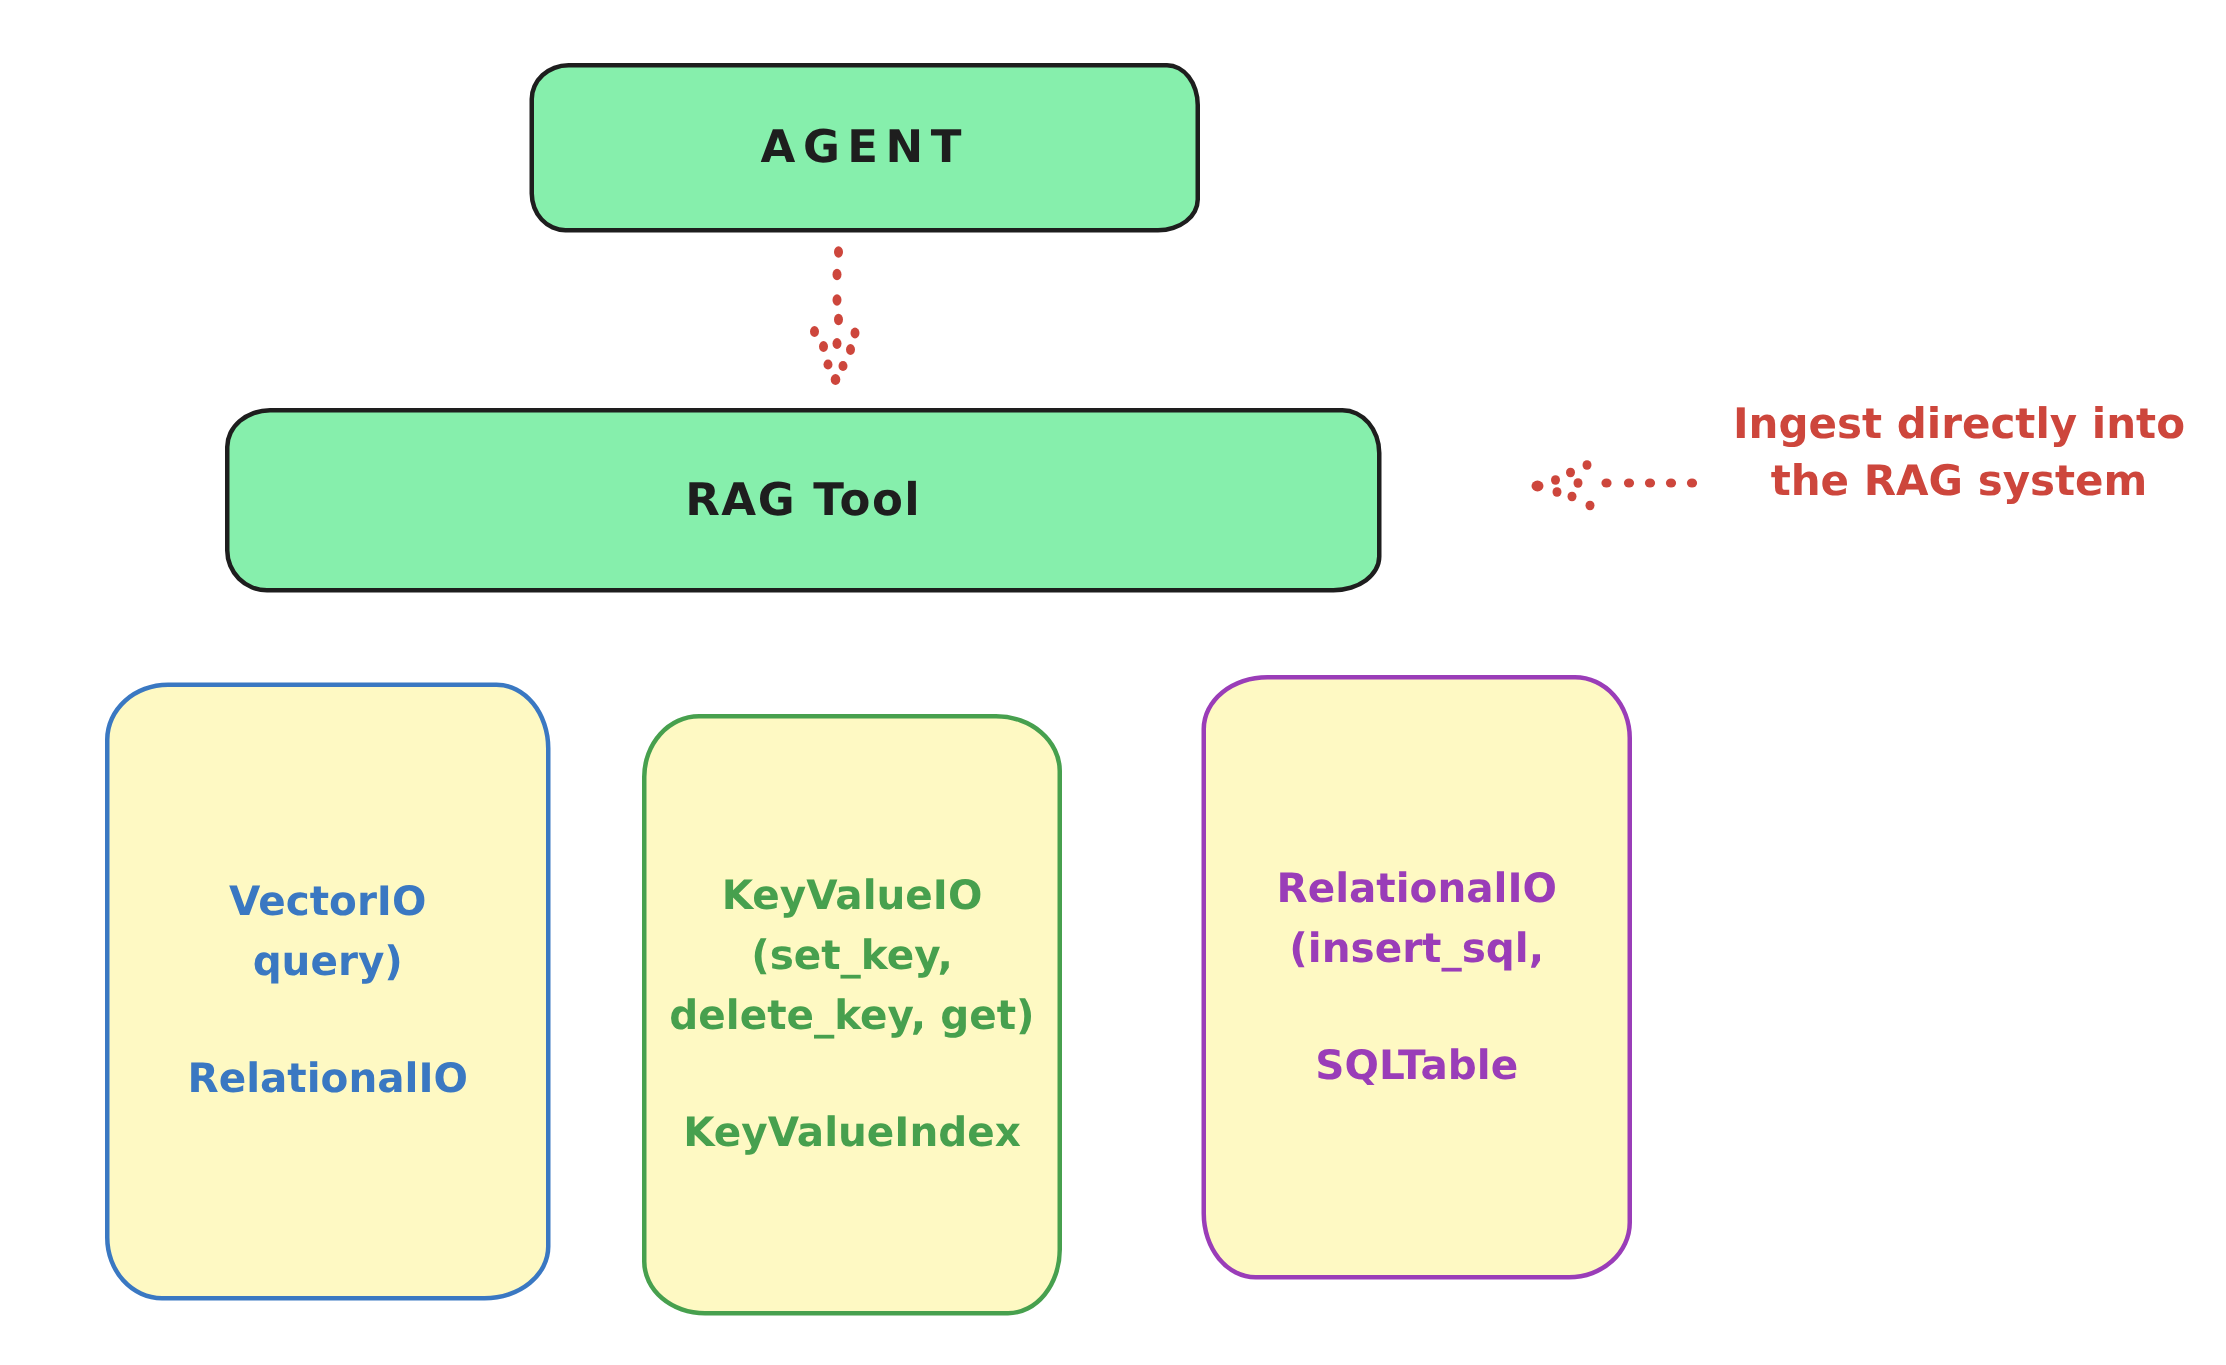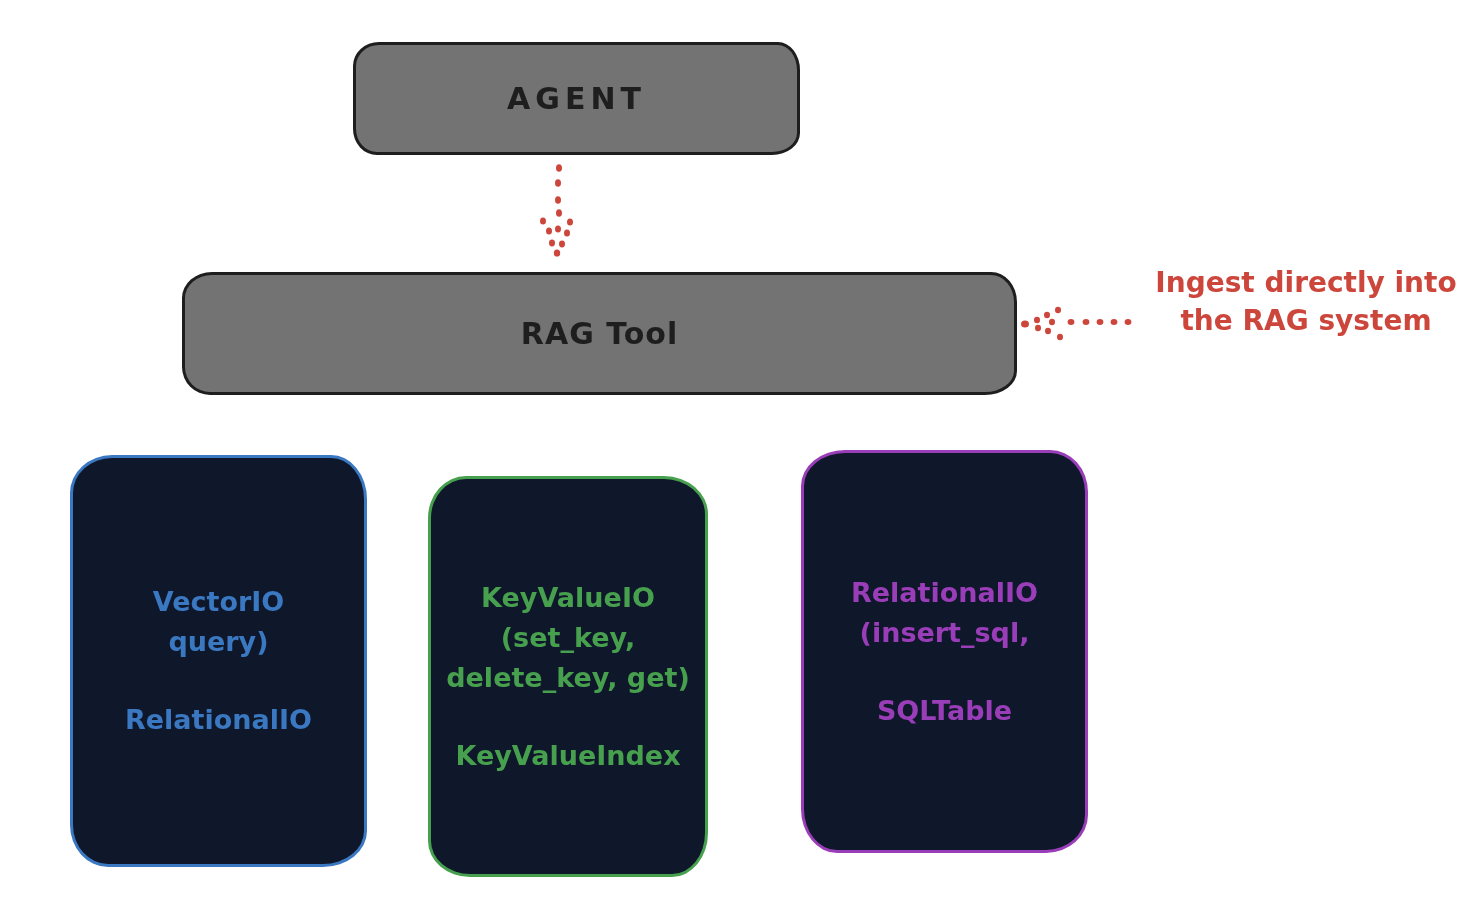--- a/index.html
+++ b/index.html
@@ -6,51 +6,50 @@
   .canvas {
     position: relative;
     width: 1484px;
     height: 910px;
     background: #ffffff;
     font-family: "DejaVu Sans", sans-serif;
     overflow: hidden;
   }
   .box {
     position: absolute;
-    background: #737373;
+    background: #86efac;
     border: 3px solid #1e1e1e;
     box-sizing: border-box;
     display: flex;
     align-items: center;
     justify-content: center;
   }
   
   .agent-box {
     left: 353px; top: 42px; width: 447px; height: 113px;
     border-radius: 26px 22px 28px 24px / 24px 28px 22px 26px;
   }
   .agent-label {
     font-size: 30px; font-weight: 700; letter-spacing: 5px;
     color: #1e1e1e;
   }
   .ragtool-box {
-    left: 150px; top: 272px; width: 835px; height: 123px;
+    left: 150px; top: 272px; width: 771px; height: 123px;
     border-radius: 30px 26px 32px 28px / 26px 30px 24px 28px;
-    margin-left: 32px;
   }
   .ragtool-label {
     font-size: 30px; font-weight: 600; letter-spacing: 1px;
     color: #1e1e1e;
   }
   .backend {
     flex-direction: column;
     text-align: center;
     border-width: 3px;
     border-style: solid;
-    background: #0f172a;
+    background: #fef9c3;
   }
   .backend .lines { font-size: 27px; font-weight: 600; line-height: 40px; }
   .backend .index-label { font-size: 27px; font-weight: 600; line-height: 40px; margin-top: 38px; }
   .vector-box {
     left: 70px; top: 455px; width: 297px; height: 412px;
     border-color: #3a78c2; color: #3a78c2;
     border-radius: 42px 36px 44px 38px / 38px 44px 36px 42px;
   }
   .keyvalue-box {
     left: 428px; top: 464px; width: 280px; height: 401px;

